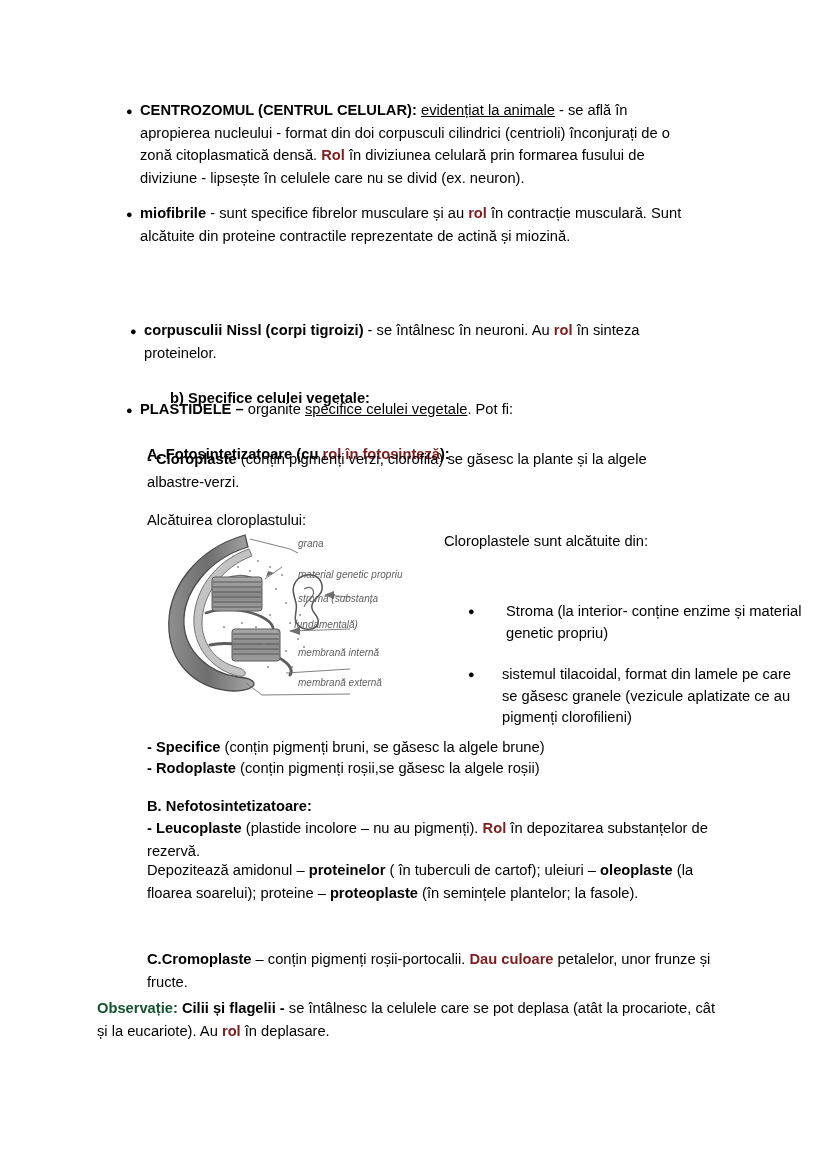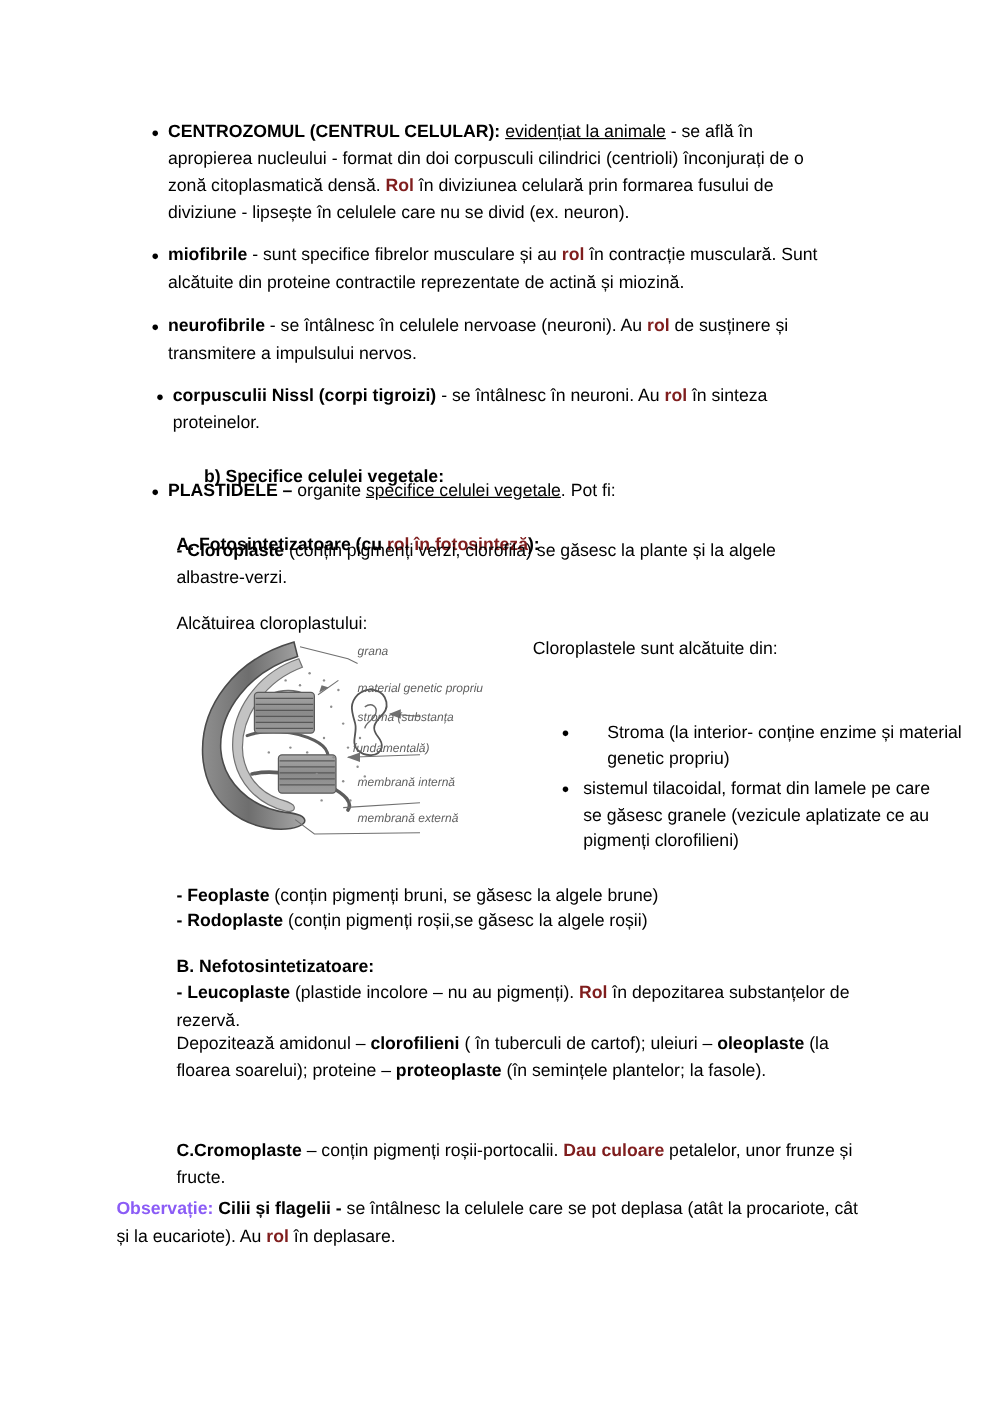--- a/index.html
+++ b/index.html
@@ -18,21 +18,21 @@
   .page {
     position: absolute;
     inset: 0;
     background: #ffffff;
   }
 
   
   .b { font-weight: bold; }
   .u { text-decoration: underline; }
   .blue { color: #7f1d1d; font-weight: bold; }
-  .green { color: #8b5cf6; font-weight: bold; }
+  .green { color: #14532d; font-weight: bold; }
 
   
   .bullet-row {
     position: absolute;
     display: flex;
     align-items: flex-start;
   }
   .bullet-dot {
     width: 14px;
     flex: 0 0 14px;
@@ -121,26 +121,20 @@
     </span>
   </div>
 
   <div class="bullet-row" style="left:126px; top:202px; width:600px;">
     <span class="bullet-dot"></span>
     <span class="bullet-text">
       <span class="b"> miofibrile</span><span> - sunt specifice fibrelor musculare și au </span><span class="blue">rol</span><span> în contracție musculară. Sunt alcătuite din proteine contractile reprezentate de actină și miozină.</span>
     </span>
   </div>
 
-  <div class="bullet-row" style="left:126px; top:261px; width:600px;">
-    <span class="bullet-dot"></span>
-    <span class="bullet-text">
-      <span class="b">neurofibrile</span><span> - se întâlnesc în celulele nervoase (neuroni). Au </span><span class="blue">rol</span><span> de susținere și transmitere a impulsului nervos.</span>
-    </span>
-  </div>
 
   <div class="bullet-row" style="left:130px; top:319px; width:580px;">
     <span class="bullet-dot"></span>
     <span class="bullet-text">
       <span class="b">corpusculii Nissl (corpi tigroizi)</span><span> - se întâlnesc în neuroni. Au </span><span class="blue">rol</span><span> în sinteza proteinelor.</span>
     </span>
   </div>
 
   <div class="subhead" style="left:170px; top:387px;">b)  Specifice celulei vegetale:</div>
 
@@ -255,41 +249,41 @@
   </div>
 
   <div class="side-intro">Cloroplastele sunt alcătuite din:</div>
 
 
   <div class="side-row" style="left:468px; top:601px;gap:20px;">
     <span class="side-dot"></span>
     <span class="side-text">Stroma (la interior- conține enzime și material genetic propriu)</span>
   </div>
 
-  <div class="side-row" style="left:468px; top:648px;">
+  <div class="side-row" style="left:468px; top:664px;gap:16px;">
     <span class="side-dot"></span>
     <span class="side-text">sistemul tilacoidal, format din lamele pe care se găsesc granele (vezicule aplatizate ce au pigmenți clorofilieni)</span>
   </div>
 
   <div class="para" style="left:147px; top:736px; width:560px;">
-    <span class="b">- Feoplaste</span><span> (conțin pigmenți bruni, se găsesc la algele brune)</span>
+    <span class="b">- Specifice</span><span> (conțin pigmenți bruni, se găsesc la algele brune)</span>
   </div>
 
   <div class="para" style="left:147px; top:757px; width:560px;">
     <span class="b">- Rodoplaste</span><span> (conțin pigmenți roșii,se găsesc la algele roșii)</span>
   </div>
 
   <div class="subhead" style="left:147px; top:795px;">B. Nefotosintetizatoare:</div>
 
   <div class="para" style="left:147px; top:817px; width:570px;">
     <span class="b">- Leucoplaste</span><span> (plastide incolore – nu au pigmenți). </span><span class="blue">Rol</span><span> în depozitarea substanțelor de rezervă.</span>
   </div>
 
   <div class="para" style="left:147px; top:859px; width:580px;">
-    <span>Depozitează amidonul – </span><span class="b">clorofilieni</span><span> ( în tuberculi de cartof); uleiuri – </span><span class="b">oleoplaste</span><span> (la floarea soarelui); proteine – </span><span class="b">proteoplaste</span><span> (în semințele plantelor; la fasole).</span>
+    <span>Depozitează amidonul – </span><span class="b">proteinelor</span><span> ( în tuberculi de cartof); uleiuri – </span><span class="b">oleoplaste</span><span> (la floarea soarelui); proteine – </span><span class="b">proteoplaste</span><span> (în semințele plantelor; la fasole).</span>
   </div>
 
   <div class="para" style="left:147px; top:948px; width:580px;">
     <span class="b">C.Cromoplaste</span><span> – conțin pigmenți roșii-portocalii. </span><span class="blue">Dau culoare</span><span> petalelor, unor frunze și fructe.</span>
   </div>
 
   <div class="para" style="left:97px; top:997px; width:630px;">
     <span class="green">Observație:</span><span class="b"> Cilii și flagelii -</span><span> se întâlnesc la celulele care se pot deplasa (atât la procariote, cât și la eucariote). Au </span><span class="blue">rol</span><span> în deplasare.</span>
   </div>
 

